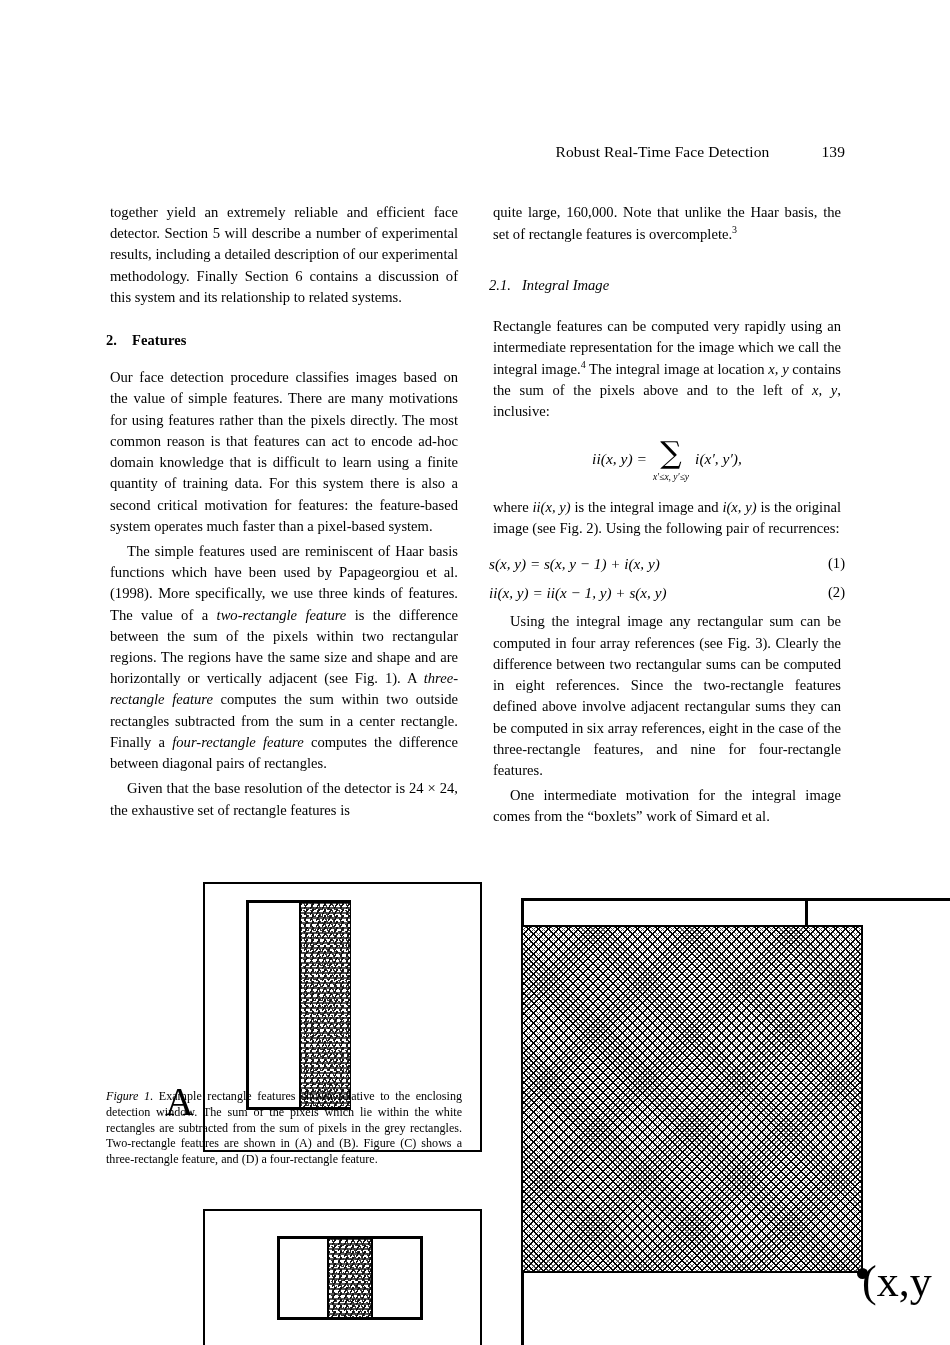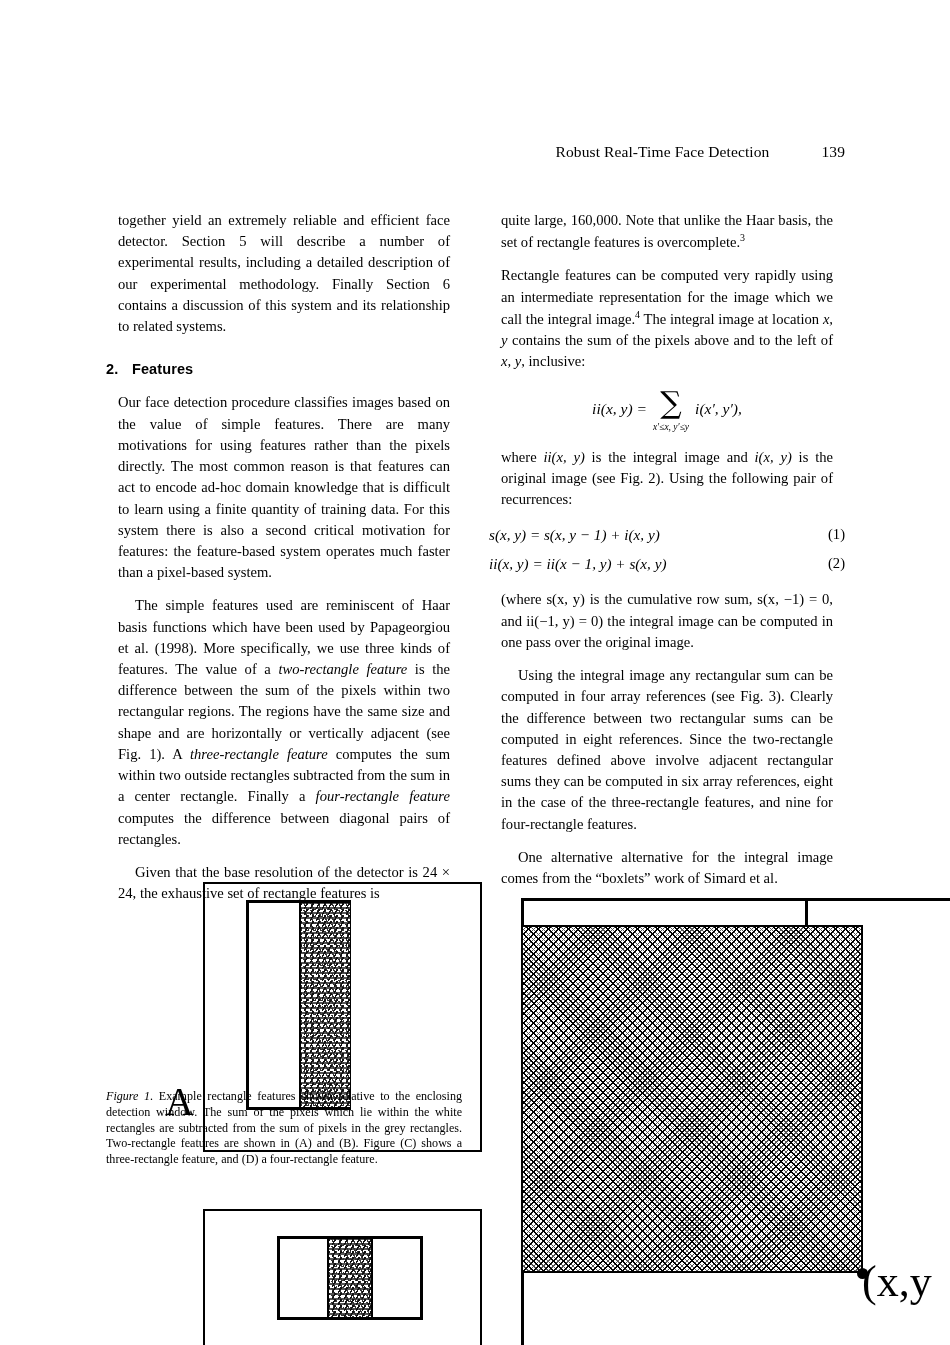--- a/index.html
+++ b/index.html
@@ -43,31 +43,31 @@
     width: 356px;
     font-size: 14.6px;
     line-height: 1.455;
     text-align: justify;
     text-justify: inter-word;
   }
   .col-left  { left: 106px; }
   .col-right { left: 489px; }
 
   .col p {
-    margin: 12px;
+    margin: 4px;
     text-indent: 0;
   }
   .col p.indent { text-indent: 17px; }
   .col p + p { margin-top: 0; }
 
   h2.section {
-    font-family: Liberation Sans, sans-serif;
+    font-family: Liberation Serif, serif;
     font-size: 14.5px;
     font-weight: bold;
-    margin: 22px 0 8px 0;
+    margin: 22px 0 16px 0;
     letter-spacing: 0.1px;
   }
   h2.section .num { display: inline-block; width: 26px; }
 
   h3.subsection {
     font-size: 14.6px;
     font-style: italic;
     font-weight: normal;
     margin: 30px 0 19px 0;
   }
@@ -197,45 +197,47 @@
 
     <p class="indent"><span>The simple features used are reminiscent of Haar basis functions which have been used by Papageorgiou et al. (1998). More specifically, we use three kinds of features. The value of a </span><span class="it">two-rectangle feature</span><span> is the difference between the sum of the pixels within two rectangular regions. The regions have the same size and shape and are horizontally or vertically adjacent (see Fig. 1). A </span><span class="it">three-rectangle feature</span><span> computes the sum within two outside rectangles subtracted from the sum in a center rectangle. Finally a </span><span class="it">four-rectangle feature</span><span> computes the difference between diagonal pairs of rectangles.</span></p>
 
     <p class="indent">Given that the base resolution of the detector is 24 × 24, the exhaustive set of rectangle features is</p>
   </div>
 
   <div class="col col-right">
 
     <p><span>quite large, 160,000. Note that unlike the Haar basis, the set of rectangle features is overcomplete.</span><sup class="fn">3</sup></p>
 
+    <h3 class="subsection">
+      <span class="num">2.1.</span><span>Integral Image</span>
+    </h3>
 
     <p><span>Rectangle features can be computed very rapidly using an intermediate representation for the image which we call the integral image.</span><sup class="fn">4</sup><span> The integral image at location </span><span class="it">x, y</span><span> contains the sum of the pixels above and to the left of </span><span class="it">x, y</span><span>, inclusive:</span></p>
 
     <div class="math">
       <span>ii(x, y) =</span><span class="sum-wrap"><span class="sum-glyph">∑</span><span class="sum-sub">x′≤x, y′≤y</span></span><span>i(x′, y′),</span>
     </div>
 
     <p><span>where </span><span class="it">ii(x, y)</span><span> is the integral image and </span><span class="it">i(x, y)</span><span> is the original image (see Fig. 2). Using the following pair of recurrences:</span></p>
 
     <div style="margin-top:14px;">
       <div class="eqline">
         <span>s(x, y) = s(x, y − 1) + i(x, y)</span>
         <span class="eqno">(1)</span>
       </div>
       <div class="eqline">
         <span>ii(x, y) = ii(x − 1, y) + s(x, y)</span>
         <span class="eqno">(2)</span>
       </div>
     </div>
 
-    <p style="margin-top:14px;">(where s(x, y) is the cumulative row sum, s(x, −1) = 0, and ii(−1, y) = 0) the integral image can be computed in one pass over the original image.</p>
 
     <p class="indent">Using the integral image any rectangular sum can be computed in four array references (see Fig. 3). Clearly the difference between two rectangular sums can be computed in eight references. Since the two-rectangle features defined above involve adjacent rectangular sums they can be computed in six array references, eight in the case of the three-rectangle features, and nine for four-rectangle features.</p>
 
-    <p class="indent">One alternative alternative for the integral image comes from the “boxlets” work of Simard et al.</p>
+    <p class="indent">One intermediate motivation for the integral image comes from the “boxlets” work of Simard et al.</p>
   </div>
 
   <div class="framebox" style="left:203px; top:882px; width:275px; height:266px;"></div>
 
   <div class="framebox" style="left:246px; top:900px; width:99px; height:204px; border-width:3px;">
     <div style="position:absolute; left:0; top:0; width:50%; height:100%; background:#fff;"></div>
     <div class="hatch-wavy" style="position:absolute; left:50%; top:0; width:50%; height:100%; border-left:2px solid #000;"></div>
   </div>
 
   <div class="fig-caption" style="left:106px; top:1089px; width:356px;">

